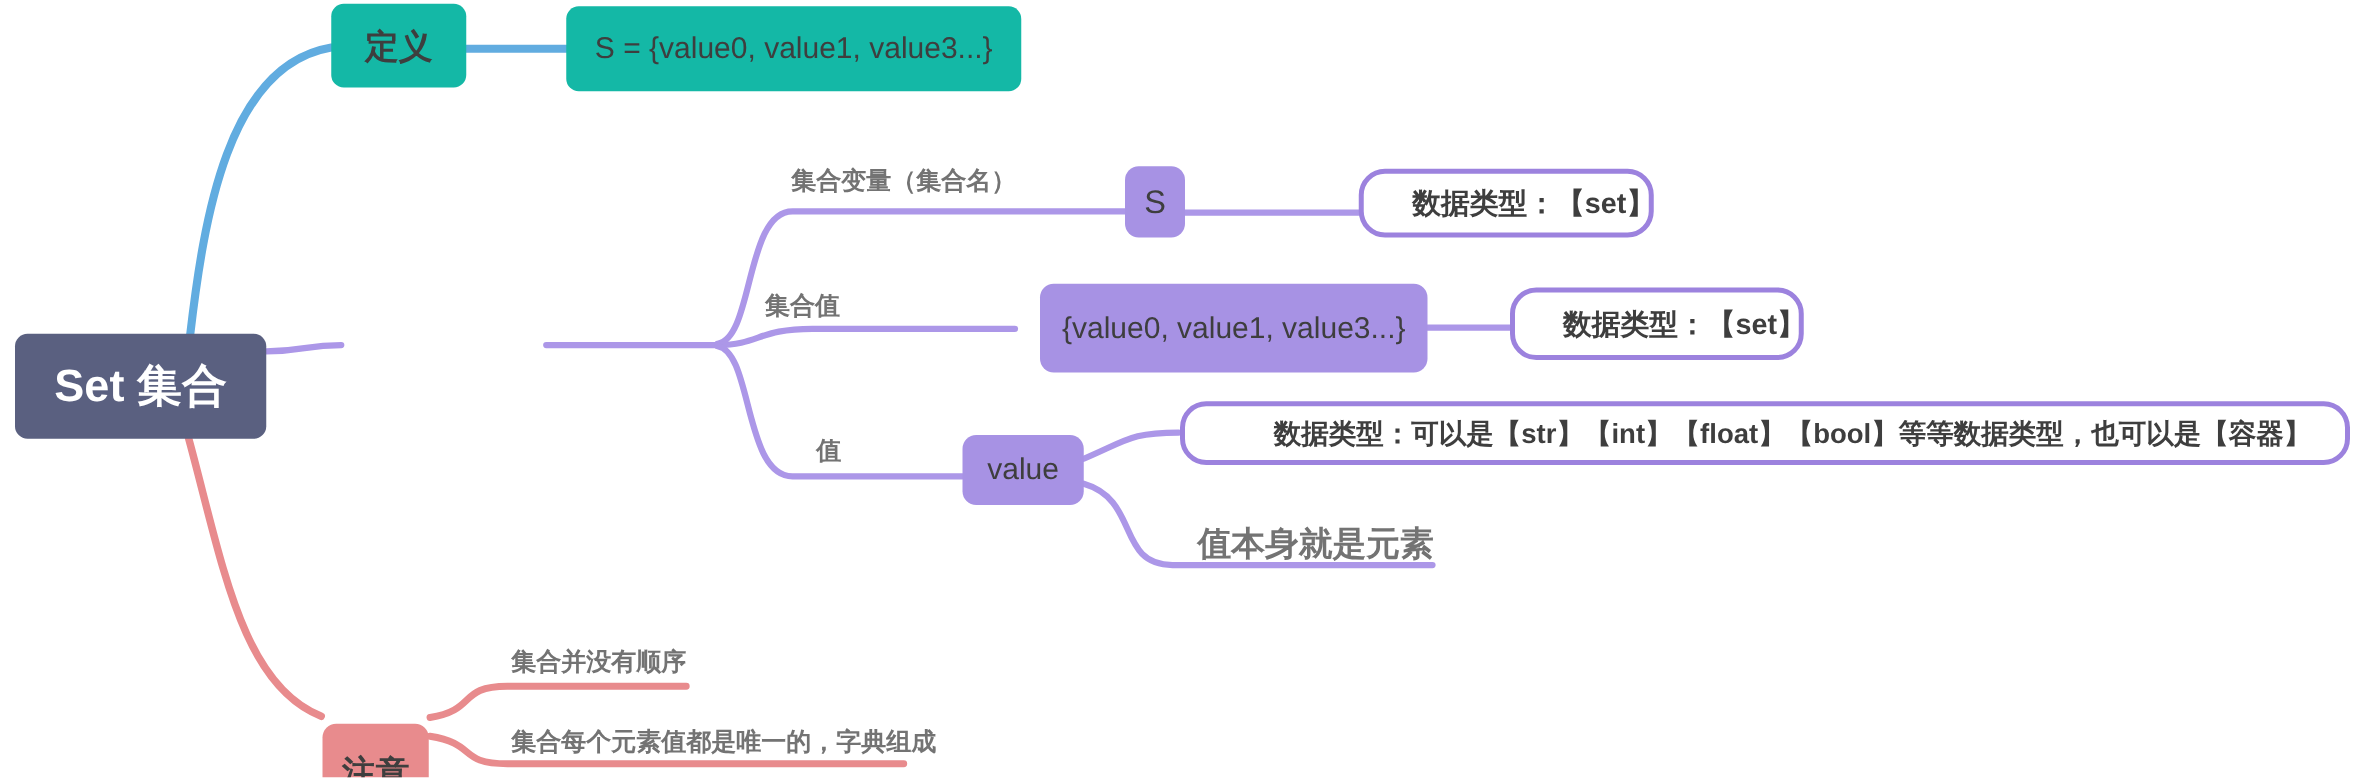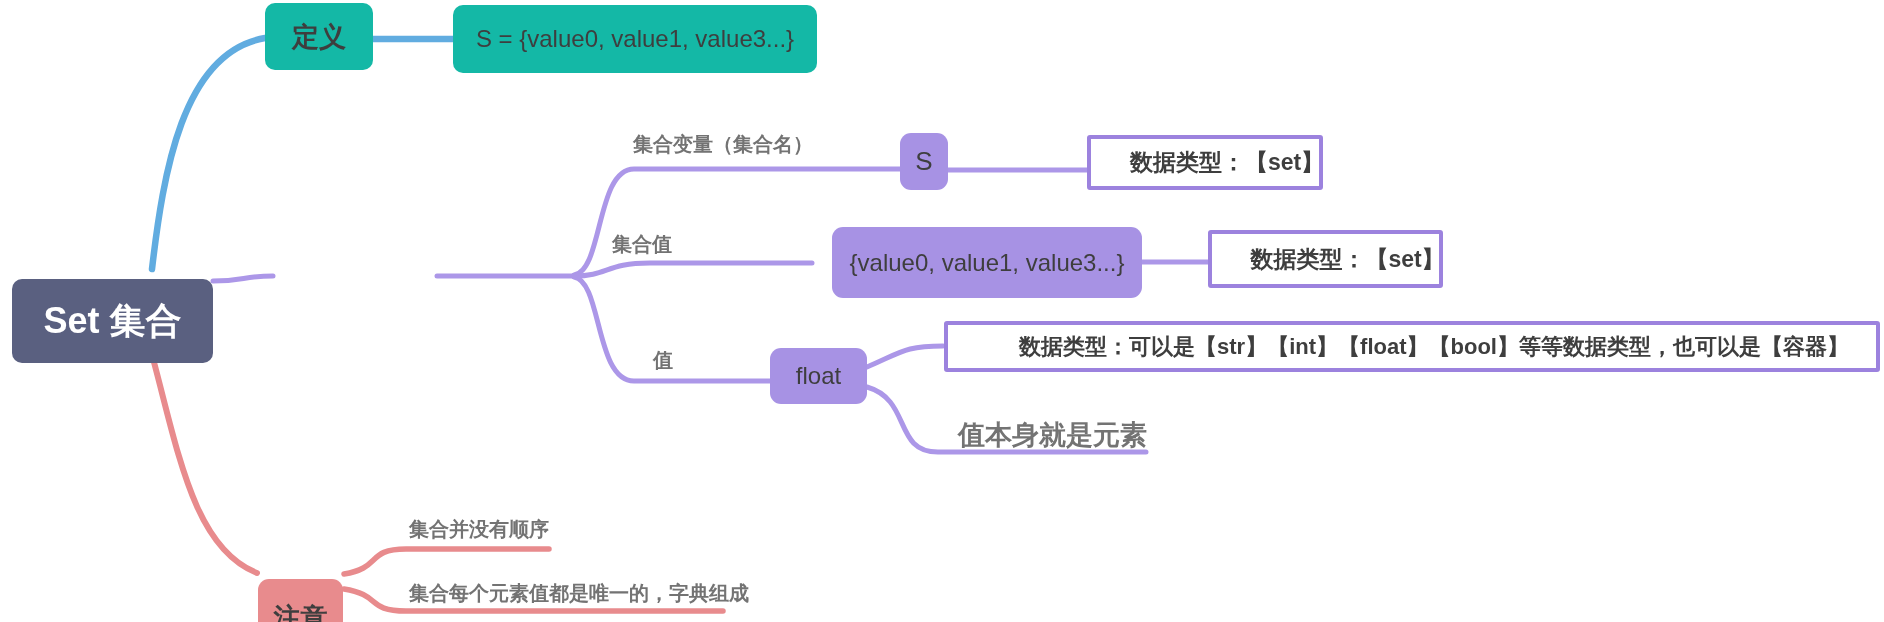--- a/index.html
+++ b/index.html
@@ -8,23 +8,23 @@
     font-family:"Liberation Sans", sans-serif; overflow:hidden;
   }
   .edges { position:absolute; left:0; top:0; width:1884px; height:622px; }
   .node {
     position:absolute; display:flex; align-items:center; justify-content:center;
     color:#3e3e3e; box-sizing:border-box; white-space:nowrap; text-align:center;
   }
   .fill-blue   { background:#14b8a6; border-radius:10px; }
   .fill-purple { background:#a792e4; border-radius:11px; }
   .fill-pink   { background:#e88b8d; border-radius:11px; }
-  .outline-purple { border:4px solid #9c82de; border-radius:3px; background:transparent; font-weight:700;padding-left:44px; }
+  .outline-purple { border:4px solid #9c82de; border-radius:21px; background:transparent; font-weight:700;padding-left:44px; }
   .root-node { left:12px; top:267px; width:201px; height:84px; background:#5a6080;
-               color:#ffffff; border-radius:10px; font-weight:700; font-size:36px;margin-top:12px; }
+               color:#ffffff; border-radius:10px; font-weight:700; font-size:36px; }
   .n-def     { left:265px;  top:3px;   width:108px; height:67px; font-size:27px; font-weight:600; }
   .n-defval  { left:453px;  top:5px;   width:364px; height:68px; font-size:24px; font-weight:500; }
   .n-dict    { left:273px;  top:238px; width:164px; height:75px; font-size:27px; font-weight:600; }
   .n-s       { left:900px;  top:133px; width:48px;  height:57px; font-size:26px; font-weight:500; }
   .n-type1   { left:1087px; top:135px; width:236px; height:55px; font-size:23px; }
   .n-valset  { left:812px;  top:227px; width:310px; height:71px; font-size:24px; font-weight:500;margin-left:20px; }
   .n-type2   { left:1208px; top:230px; width:235px; height:58px; font-size:23px; }
   .n-value   { left:770px;  top:348px; width:97px;  height:56px; font-size:24px; font-weight:500; }
   .n-longtype{ left:944px;  top:321px; width:936px; height:51px; font-size:22px; }
   .n-note    { left:258px;  top:542px; width:85px;  height:78px; font-size:27px; font-weight:600;margin-top:37px; }
@@ -71,21 +71,21 @@
 
   <div class="line-label lbl-var">集合变量（集合名）</div>
   <div class="node fill-purple n-s">S</div>
   <div class="node outline-purple n-type1">数据类型：【set】</div>
 
   <div class="line-label lbl-setval">集合值</div>
   <div class="node fill-purple n-valset">{value0, value1, value3...}</div>
   <div class="node outline-purple n-type2">数据类型：【set】</div>
 
   <div class="line-label lbl-val">值</div>
-  <div class="node fill-purple n-value">float</div>
+  <div class="node fill-purple n-value">value</div>
   <div class="node outline-purple n-longtype">数据类型：可以是【str】【int】【float】【bool】等等数据类型，也可以是【容器】</div>
   <div class="line-label lbl-elem">值本身就是元素</div>
 
   <div class="node fill-pink n-note">注意</div>
   <div class="line-label lbl-noorder">集合并没有顺序</div>
   <div class="line-label lbl-unique">集合每个元素值都是唯一的，字典组成</div>
 
 </div>
 
 </body></html>

